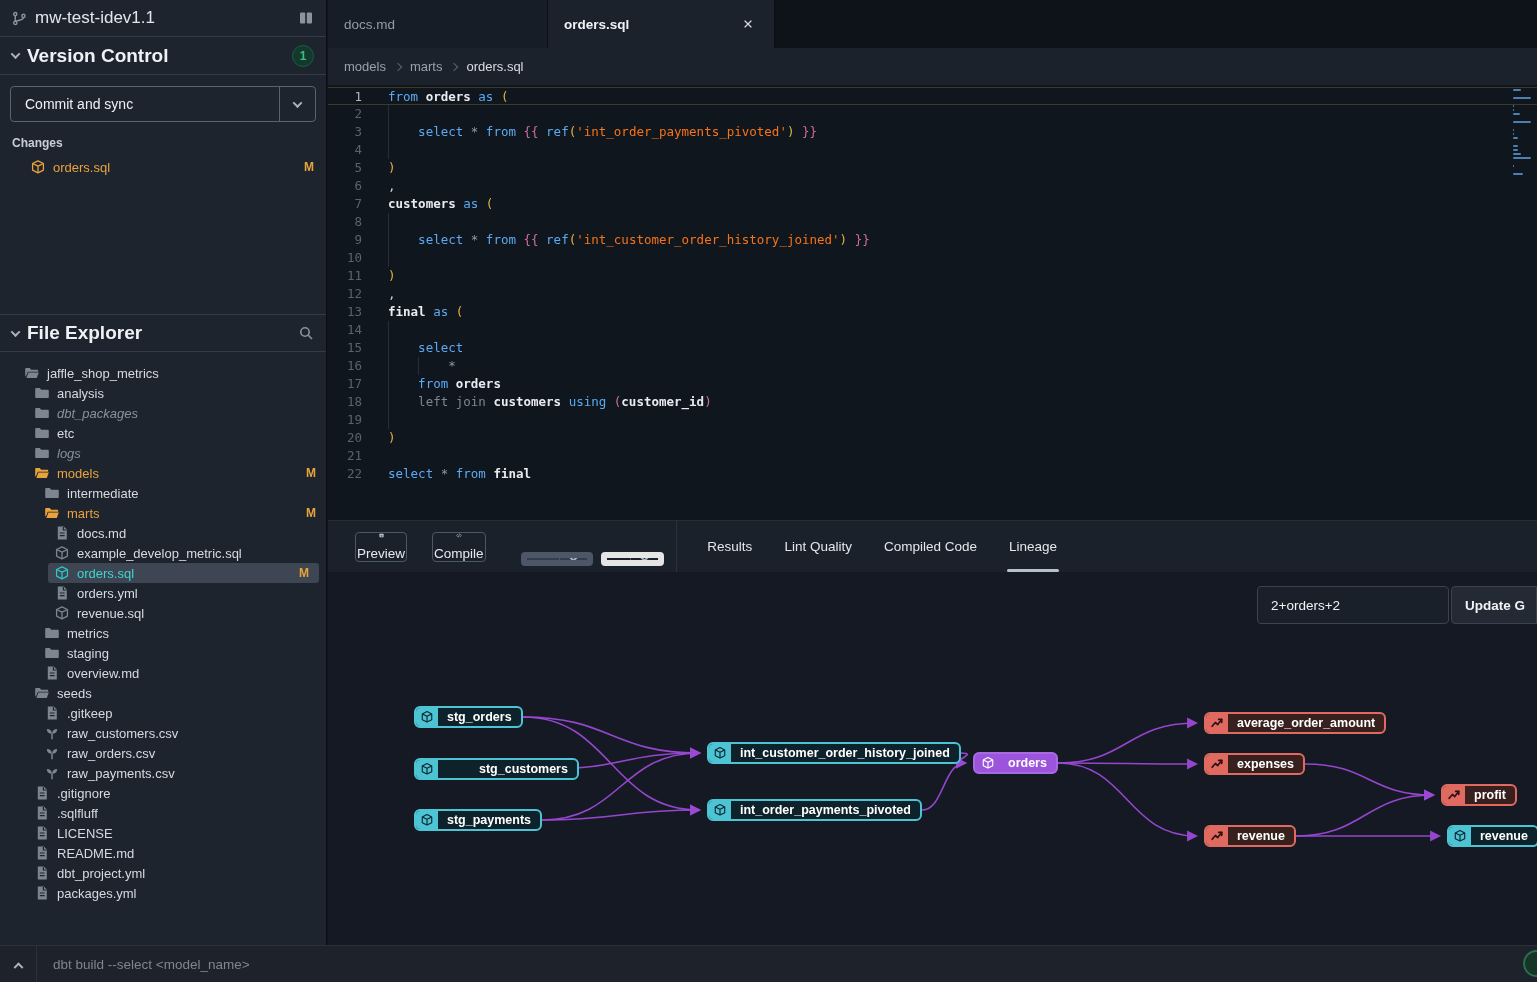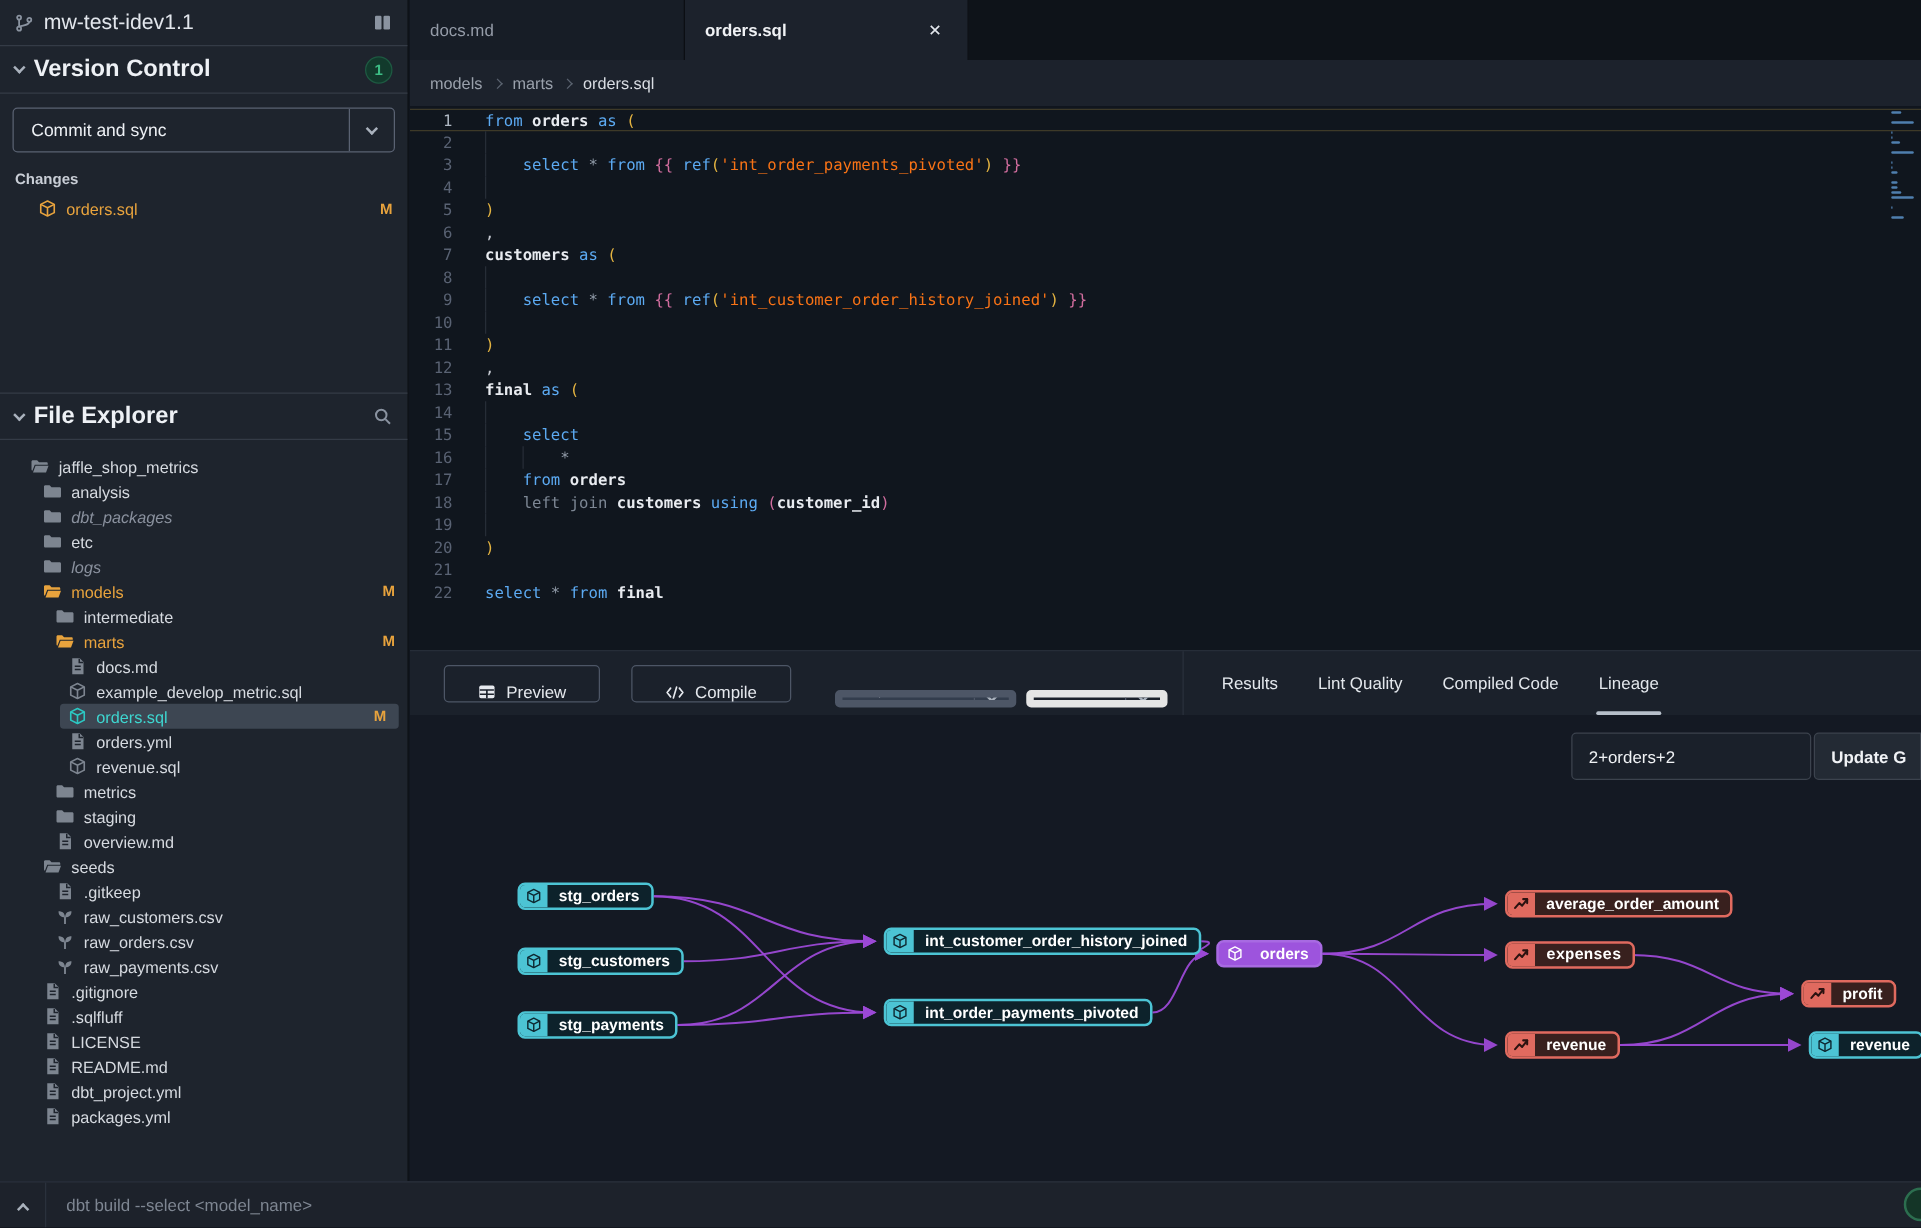--- a/index.html
+++ b/index.html
@@ -85,23 +85,23 @@
   .tk-st { color:#f97316; }
   .tk-cm { color:#c8ccd4; }
   .tk-op { color:#8e98a5; }
   .tk-gk { color:#7d8794; }
   .tk-pl { color:#c8ccd4; }
   .minimap { position:absolute; right:2px; top:4px; width:22px; display:flex; flex-direction:column; gap:2px; }
   .mm-bar { height:2px; background:#4f7fae; border-radius:1px; }
 
   
   .actionbar { height:52px; background:#1b212b; border-top:1px solid #262d38; display:flex; align-items:center; }
-  .btn { display:flex; align-items:flex-end; gap:8px; height:30px; padding:0 26px;
+  .btn { display:flex; align-items:center; gap:8px; height:30px; padding:0 1px;
     border:1px solid #4d5666; border-radius:4px; background:transparent; color:#e6e9ee;
-    font-size:13.5px; font-family:inherit; cursor:pointer; }
+    font-size:13.5px; font-family:inherit; cursor:pointer;flex-direction:column; }
   .btn-group { display:flex; height:14px; border:6px solid #e5e5e5; border-radius:4px; overflow:hidden;margin-top:24px; }
   .btn-group .btn { border:none; border-radius:0; height:100%; }
   .btn-group.filled { background:#333d4d; border-color:#4d5666; }
   .grp-caret { width:28px; display:flex; align-items:center; justify-content:center;
     border-left:1px solid #4d5666; cursor:pointer; background:transparent; border-top:none;border-right:none;border-bottom:none; }
   .ab-divider { width:1px; height:52px; background:#2a313c; margin:0 14px 0 12px; }
   .rtab { position:relative; height:52px; display:flex; align-items:center; padding:0 16px;
     font-size:13.5px; color:#e3e7ec; cursor:pointer; }
   .rtab.active::after { content:""; position:absolute; left:14px; right:14px; bottom:1px; height:3px;
     background:#b7bfca; border-radius:2px; }
@@ -612,21 +612,21 @@
             <span class="lnode-icon">
               <svg class="" viewBox="0 0 16 16" fill="currentColor" width="16" height="16">
                 <g fill="none" stroke="currentColor" stroke-width="1.3" stroke-linejoin="round">
                   <path d="M8 1.8l5.4 2.7v6.6L8 13.8 2.6 11.1V4.5z"></path>
                   <path d="M2.6 4.5L8 7.2l5.4-2.7M8 7.2v6.6"></path>
                 </g>
               </svg>
             </span>
             <span class="lnode-label">stg_orders</span>
           </div>
-          <div class="lnode tealn" style="left: 86px; top: 186px;">
+          <div class="lnode tealn" style="left: 86px; top: 186px; gap: 32px;">
             <span class="lnode-icon">
               <svg class="" viewBox="0 0 16 16" fill="currentColor" width="16" height="16">
                 <g fill="none" stroke="currentColor" stroke-width="1.3" stroke-linejoin="round">
                   <path d="M8 1.8l5.4 2.7v6.6L8 13.8 2.6 11.1V4.5z"></path>
                   <path d="M2.6 4.5L8 7.2l5.4-2.7M8 7.2v6.6"></path>
                 </g>
               </svg>
             </span>
             <span class="lnode-label">stg_customers</span>
           </div>
@@ -678,21 +678,21 @@
             <span class="lnode-icon">
               <svg class="" viewBox="0 0 16 16" fill="currentColor" width="16" height="16">
                 <g fill="none" stroke="currentColor" stroke-width="1.9" stroke-linecap="round" stroke-linejoin="round">
                   <path d="M2.4 11.8L6.2 7.4l2.6 2.4 4.6-5.8"></path>
                   <path d="M9.8 3.8h3.6v3.6"></path>
                 </g>
               </svg>
             </span>
             <span class="lnode-label">average_order_amount</span>
           </div>
-          <div class="lnode redn" style="left: 876px; top: 181px; font-family: Liberation Mono, monospace;">
+          <div class="lnode redn" style="left: 876px; top: 181px;">
             <span class="lnode-icon">
               <svg class="" viewBox="0 0 16 16" fill="currentColor" width="16" height="16">
                 <g fill="none" stroke="currentColor" stroke-width="1.9" stroke-linecap="round" stroke-linejoin="round">
                   <path d="M2.4 11.8L6.2 7.4l2.6 2.4 4.6-5.8"></path>
                   <path d="M9.8 3.8h3.6v3.6"></path>
                 </g>
               </svg>
             </span>
             <span class="lnode-label">expenses</span>
           </div>

